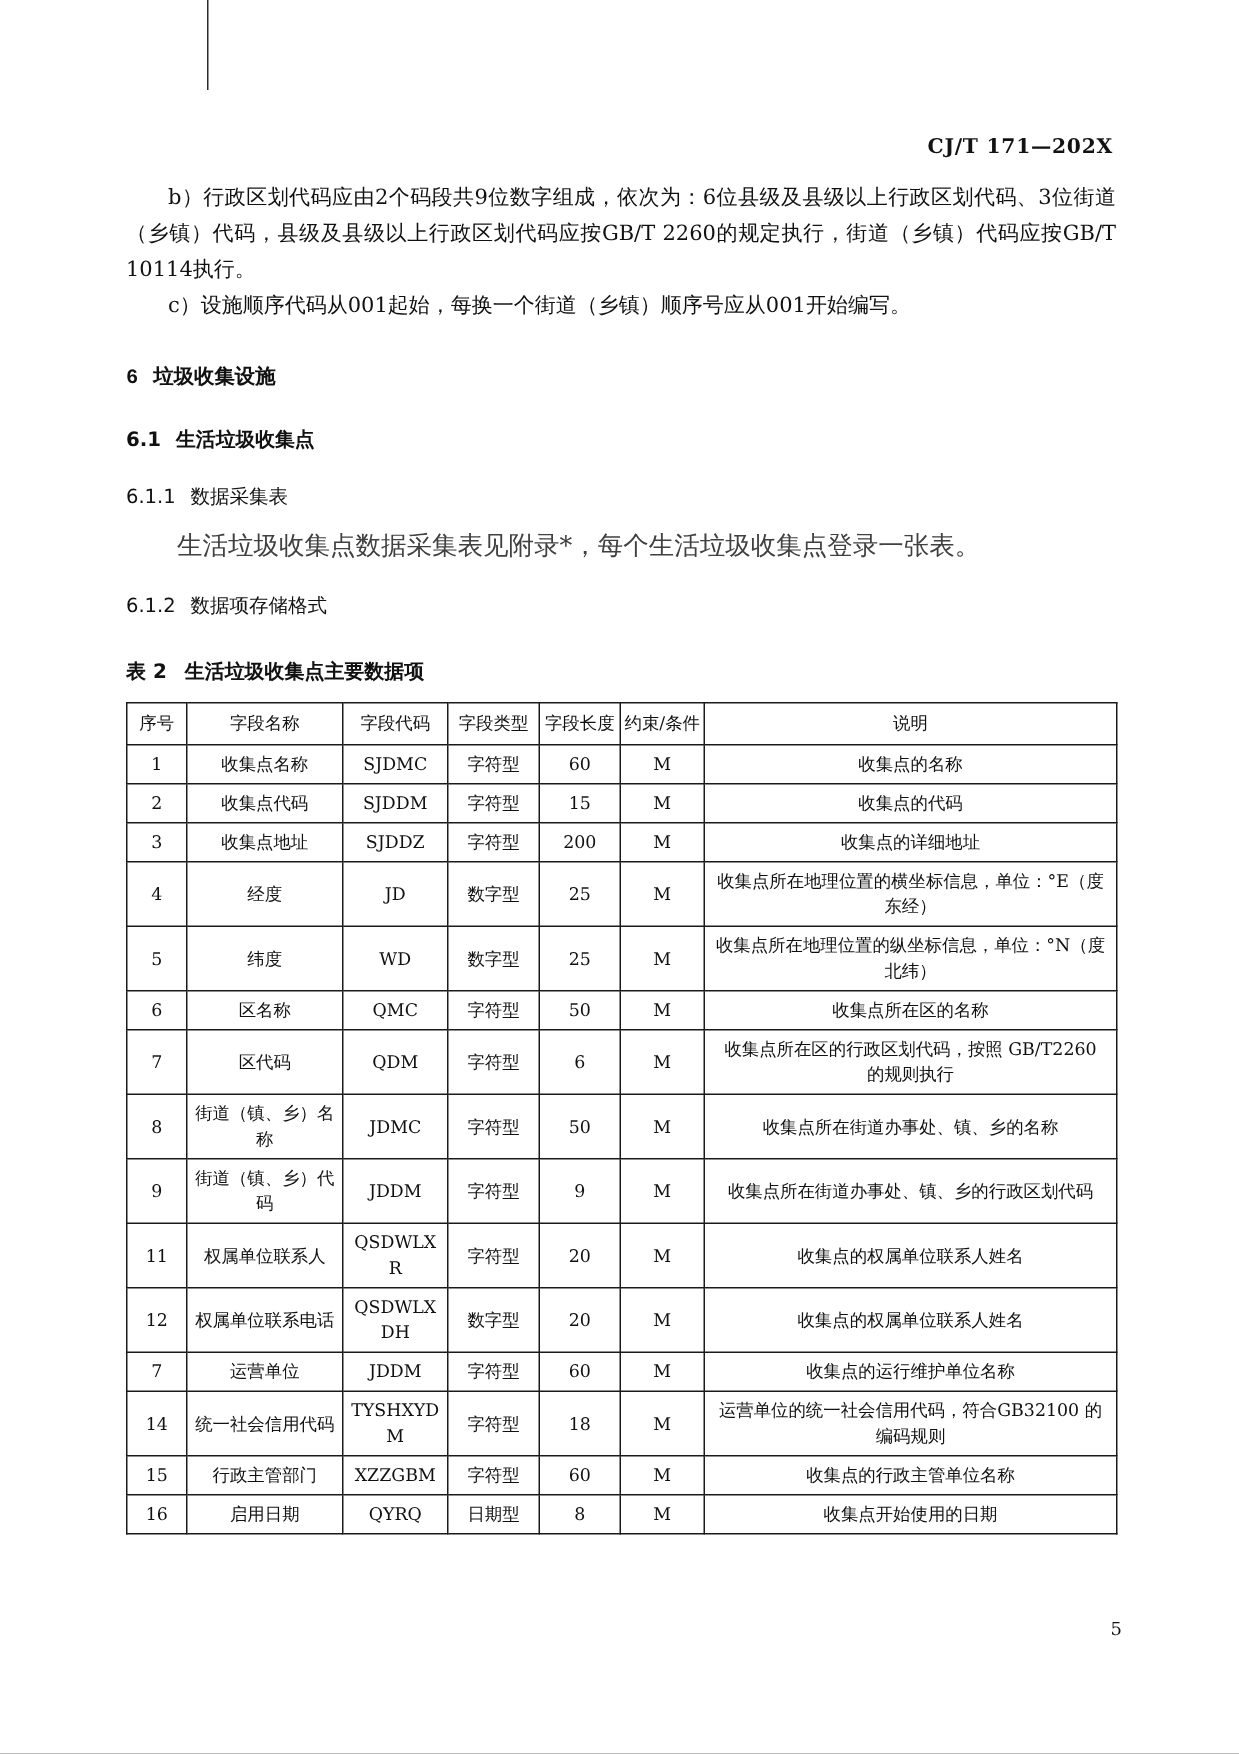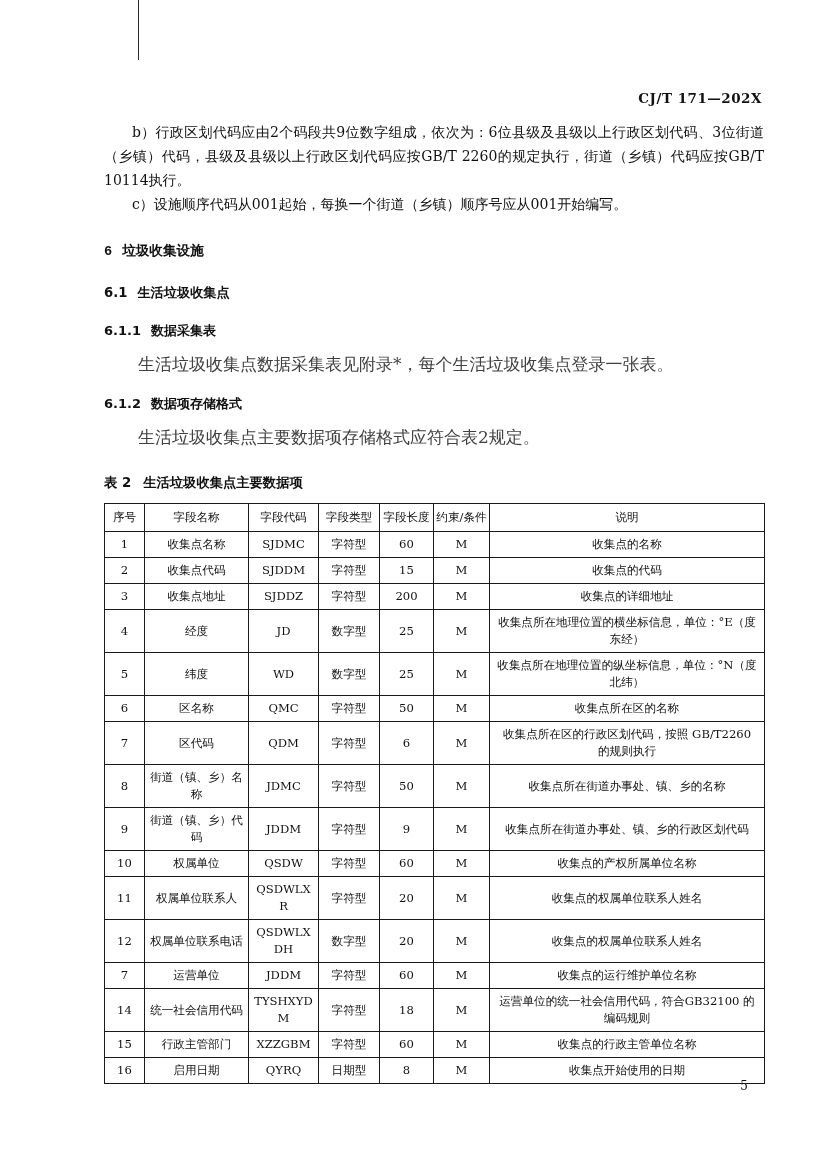--- a/index.html
+++ b/index.html
@@ -23,21 +23,21 @@
   .margin-rule {
     position: absolute;
     left: 138px;
     top: 0;
     width: 1px;
     height: 60px;
     background: #2b2b2b;
   }
   .content {
     position: absolute;
-    left: 104px;
+    left: 84px;
     top: 90px;
     width: 660px;
   }
   .doc-header {
     text-align: right;
     font-family: "DejaVu Serif", "Liberation Serif", serif;
     font-weight: bold;
     font-size: 13.5px;
     letter-spacing: 0.5px;
     color: #121212;
@@ -62,21 +62,21 @@
   }
   h3.clause {
     font-family: "DejaVu Sans", "Liberation Sans", sans-serif;
     font-weight: bold;
     font-size: 13.2px;
     color: #111;
     margin: 24px 0 0 0;
   }
   h4.clause {
     font-family: "DejaVu Sans", "Liberation Sans", sans-serif;
-    font-weight: bold;
+    font-weight: normal;
     font-size: 13.0px;
     color: #111;
     margin: 20px 0 0 0;
   }
   .clause .num { margin-right: 10px; }
   .body-text {
     font-family: "DejaVu Serif", "Liberation Serif", serif;
     font-size: 17px;
     line-height: 22px;
     color: #404040;
@@ -159,21 +159,20 @@
     <h4 class="clause">
       <span class="num">6.1.1</span><span>数据采集表</span>
     </h4>
 
     <p class="body-text">生活垃圾收集点数据采集表见附录*，每个生活垃圾收集点登录一张表。</p>
 
     <h4 class="clause">
       <span class="num">6.1.2</span><span>数据项存储格式</span>
     </h4>
 
-    <p class="body-text">生活垃圾收集点主要数据项存储格式应符合表2规定。</p>
 
     <div class="table-caption">
       <span class="cap-num">表 2</span><span>生活垃圾收集点主要数据项</span>
     </div>
 
     <table class="data">
       <colgroup>
         <col class="c-idx">
           <col class="c-name">
           <col class="c-code">
@@ -269,29 +268,20 @@
           <tr>
             <td>9</td>
             <td>街道（镇、乡）代码</td>
             <td>JDDM</td>
             <td>字符型</td>
             <td>9</td>
             <td>M</td>
             <td class="desc">收集点所在街道办事处、镇、乡的行政区划代码</td>
           </tr>
           <tr>
-            <td>10</td>
-            <td>权属单位</td>
-            <td>QSDW</td>
-            <td>字符型</td>
-            <td>60</td>
-            <td>M</td>
-            <td class="desc">收集点的产权所属单位名称</td>
-          </tr>
-          <tr>
             <td>11</td>
             <td>权属单位联系人</td>
             <td>QSDWLXR</td>
             <td>字符型</td>
             <td>20</td>
             <td>M</td>
             <td class="desc">收集点的权属单位联系人姓名</td>
           </tr>
           <tr>
             <td>12</td>

